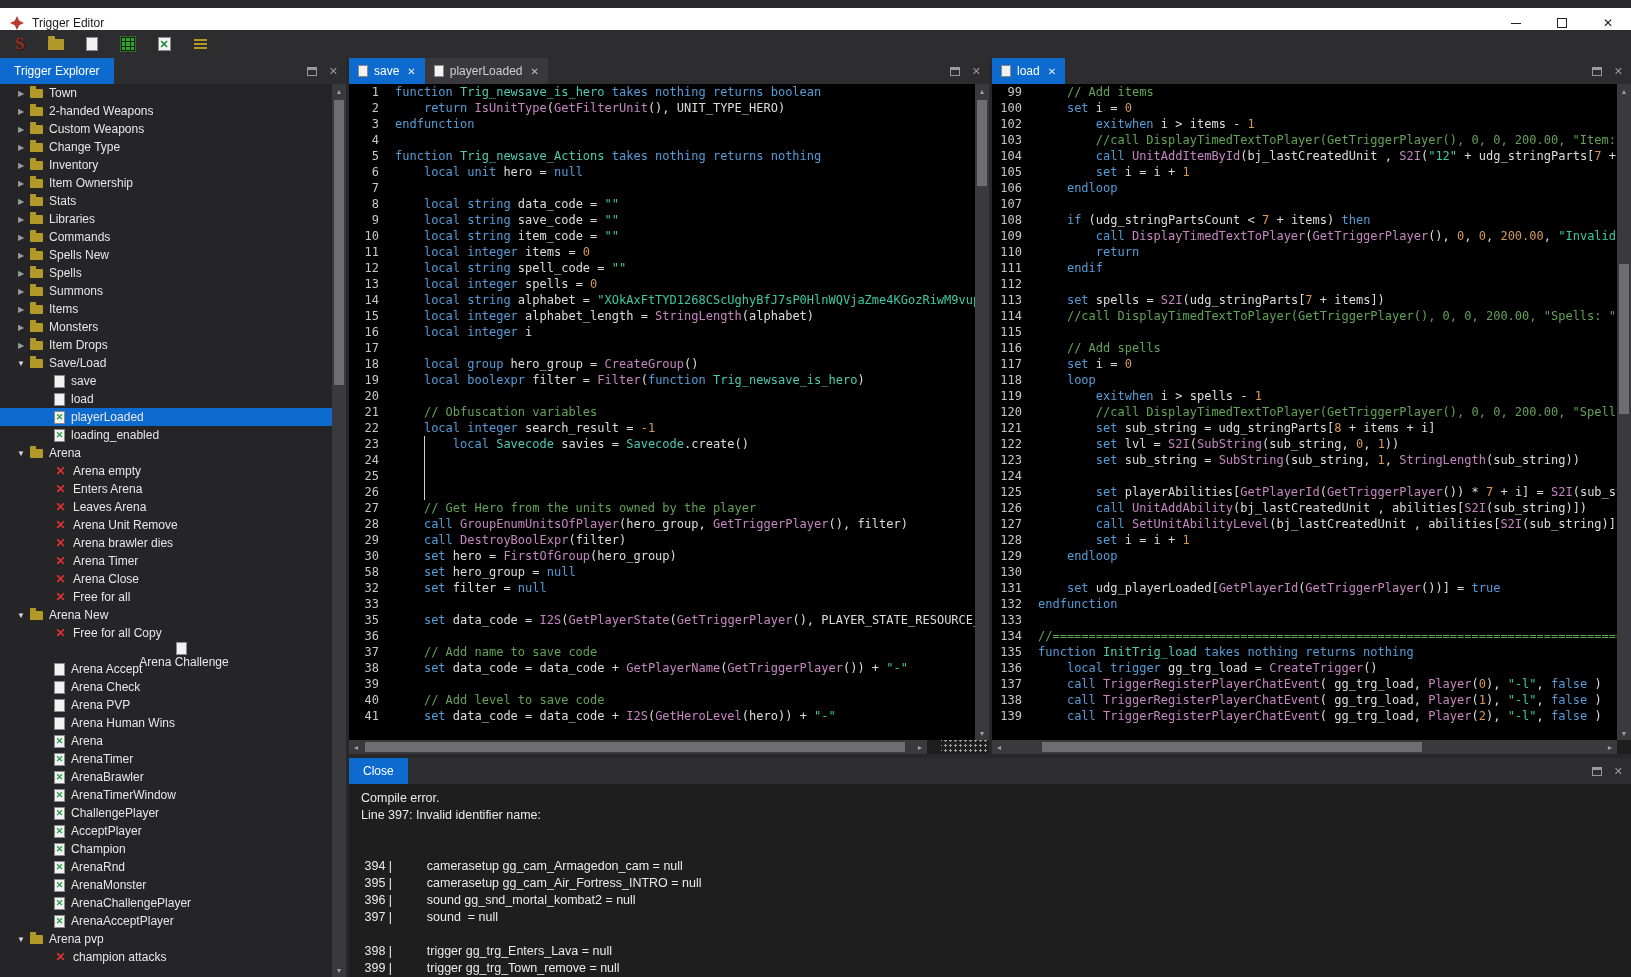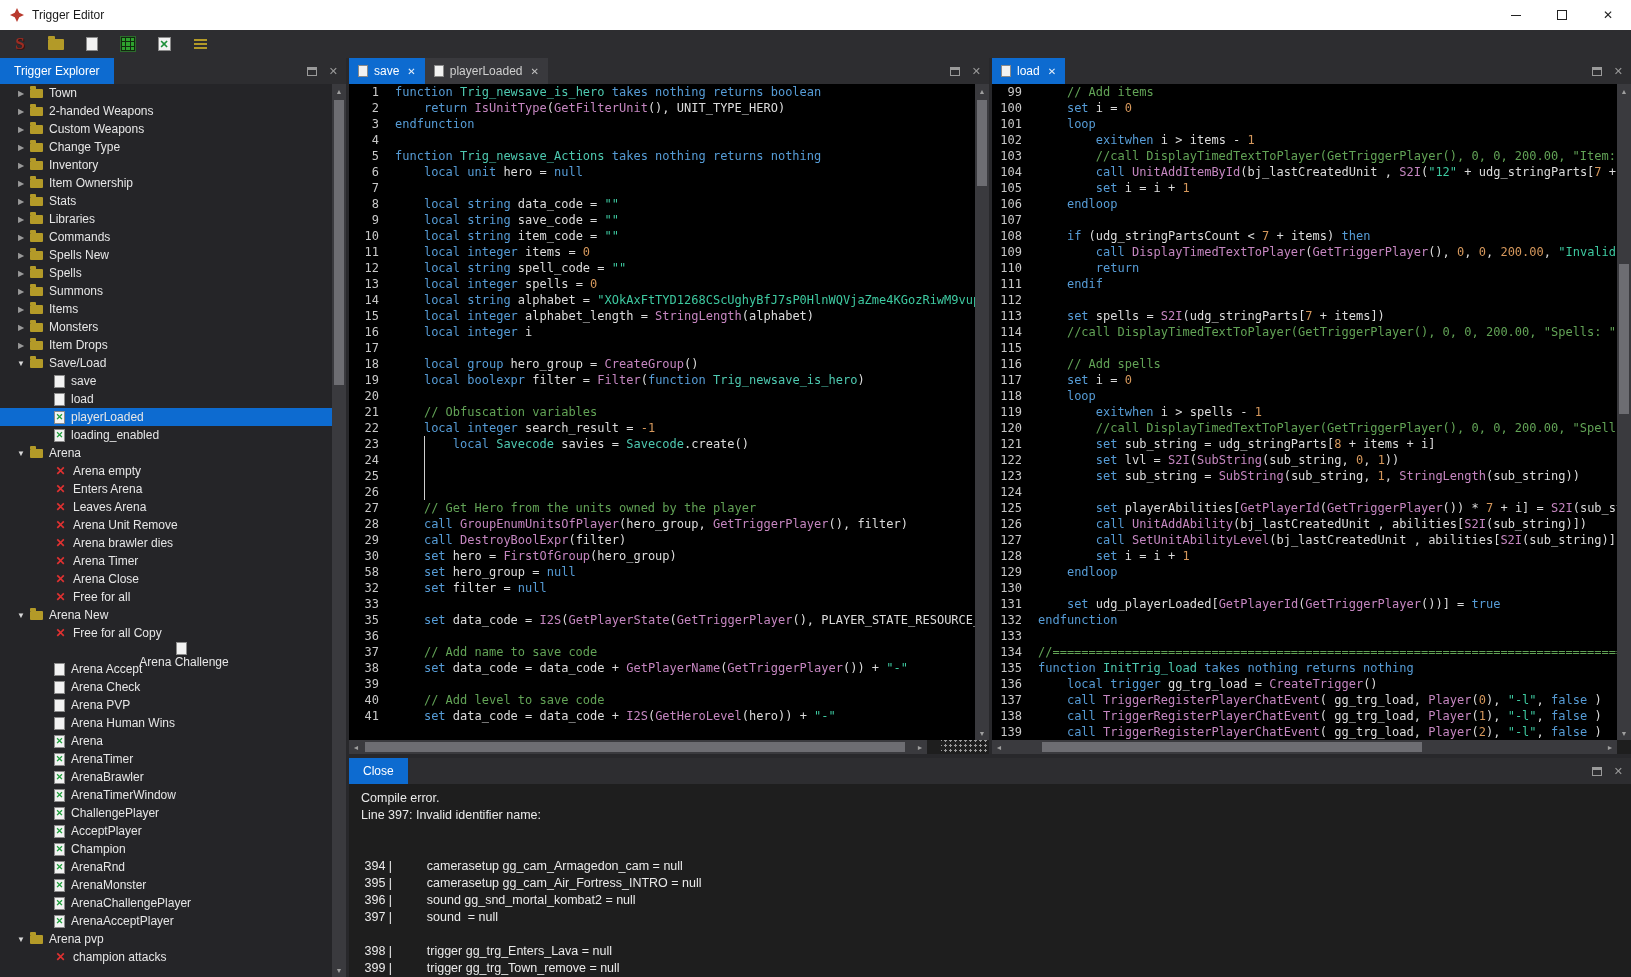--- a/index.html
+++ b/index.html
@@ -1,19 +1,19 @@
 <!DOCTYPE html>
 <html><head>
 <meta charset="utf-8">
 <style>
   *{margin:0;padding:0;box-sizing:border-box}
   html,body{width:1631px;height:977px;overflow:hidden;background:#28282b;font-family:"Liberation Sans",sans-serif;}
 
   
-  .titlebar{position:absolute;left:0;top:0;right:0;height:30px;background:#ffffff;display:flex;align-items:center;}
+  .titlebar{position:absolute;left:0;top:8px;right:0;height:30px;background:#ffffff;display:flex;align-items:center;}
   .app-icon{width:14px;height:14px;margin:0 8px 0 10px;background:#b93a2e;clip-path:polygon(50% 0,66% 34%,100% 50%,66% 66%,50% 100%,34% 66%,0 50%,34% 34%);flex:none}
   .app-title{font-size:12px;color:#1a1a1a;}
   .wbtns{margin-left:auto;display:flex;height:100%;}
   .wbtn{width:46px;height:100%;display:flex;align-items:center;justify-content:center;font-size:12px;color:#222;cursor:pointer}
   .glyph-min{width:10px;height:1px;background:#222;display:block}
   .glyph-max{width:10px;height:10px;border:1px solid #222;display:block}
 
   
   .toolbar{position:absolute;left:0;top:30px;right:0;height:28px;background:#2d2d30;display:flex;align-items:center;padding-left:8px;gap:12px}
   .tbtn{width:24px;height:24px;display:flex;align-items:center;justify-content:center;cursor:pointer}
@@ -484,21 +484,20 @@
         </div>
       </div>
     <span class="strip-icons">
       <span class="icon-float"></span>
       <span class="icon-close">✕</span>
     </span>
   </div>
   <div class="editor" id="editor-right">
       <div class="cl"><span class="lnum">99</span><span class="ltext"><span class="c-p">    </span><span class="c-c">// Add items</span></span></div>
       <div class="cl"><span class="lnum">100</span><span class="ltext"><span class="c-p">    </span><span class="c-k">set </span><span class="c-p">i = </span><span class="c-n">0</span></span></div>
-      <div class="cl"><span class="lnum">101</span><span class="ltext"><span class="c-p">    </span><span class="c-k">loop</span></span></div>
       <div class="cl"><span class="lnum">102</span><span class="ltext"><span class="c-p">        </span><span class="c-k">exitwhen </span><span class="c-p">i &gt; items - </span><span class="c-n">1</span></span></div>
       <div class="cl"><span class="lnum">103</span><span class="ltext"><span class="c-p">        </span><span class="c-c">//call DisplayTimedTextToPlayer(GetTriggerPlayer(), 0, 0, 200.00, "Item: " +</span></span></div>
       <div class="cl"><span class="lnum">104</span><span class="ltext"><span class="c-p">        </span><span class="c-k">call </span><span class="c-f">UnitAddItemById</span><span class="c-p">(bj_lastCreatedUnit , </span><span class="c-f">S2I</span><span class="c-p">(</span><span class="c-s">"12"</span><span class="c-p"> + udg_stringParts[</span><span class="c-n">7</span><span class="c-p"> + i])</span></span></div>
       <div class="cl"><span class="lnum">105</span><span class="ltext"><span class="c-p">        </span><span class="c-k">set </span><span class="c-p">i = i + </span><span class="c-n">1</span></span></div>
       <div class="cl"><span class="lnum">106</span><span class="ltext"><span class="c-p">    </span><span class="c-k">endloop</span></span></div>
       <div class="cl"><span class="lnum">107</span><span class="ltext"></span></div>
       <div class="cl"><span class="lnum">108</span><span class="ltext"><span class="c-p">    </span><span class="c-k">if </span><span class="c-p">(udg_stringPartsCount &lt; </span><span class="c-n">7</span><span class="c-p"> + items) </span><span class="c-k">then</span></span></div>
       <div class="cl"><span class="lnum">109</span><span class="ltext"><span class="c-p">        </span><span class="c-k">call </span><span class="c-f">DisplayTimedTextToPlayer</span><span class="c-p">(</span><span class="c-f">GetTriggerPlayer</span><span class="c-p">(), </span><span class="c-n">0</span><span class="c-p">, </span><span class="c-n">0</span><span class="c-p">, </span><span class="c-n">200.00</span><span class="c-p">, </span><span class="c-s">"Invalid Spe</span></span></div>
       <div class="cl"><span class="lnum">110</span><span class="ltext"><span class="c-p">        </span><span class="c-k">return</span></span></div>
       <div class="cl"><span class="lnum">111</span><span class="ltext"><span class="c-p">    </span><span class="c-k">endif</span></span></div>

